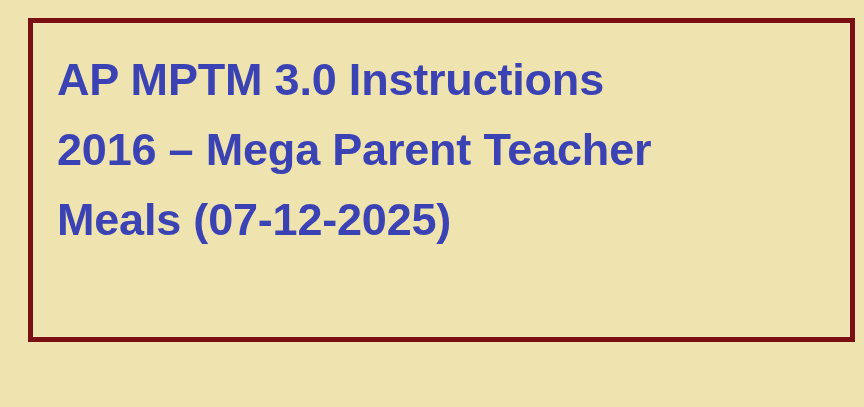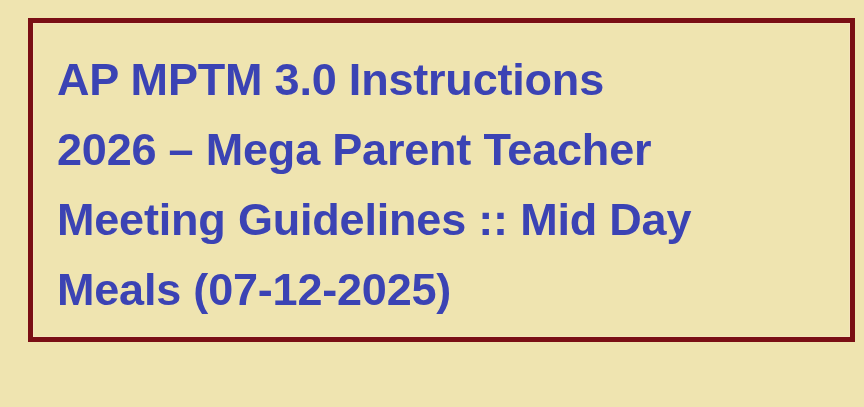--- a/index.html
+++ b/index.html
@@ -70,23 +70,22 @@
 <body>
 
 <div id="banner-root">
 
   <div id="banner-frame">
 
     <div id="headline-block">
 
       <span class="headline-line">AP MPTM 3.0 Instructions</span>
 
-      <span class="headline-line">2026 – Mega Parent Teacher</span>
+      <span class="headline-line">2016 – Mega Parent Teacher</span>
 
-      <span class="headline-line">Meeting Guidelines :: Mid Day</span>
 
       <span class="headline-line">Meals (07-12-2025)</span>
 
     </div>
 
   </div>
 
 </div>
 
 </body></html>

